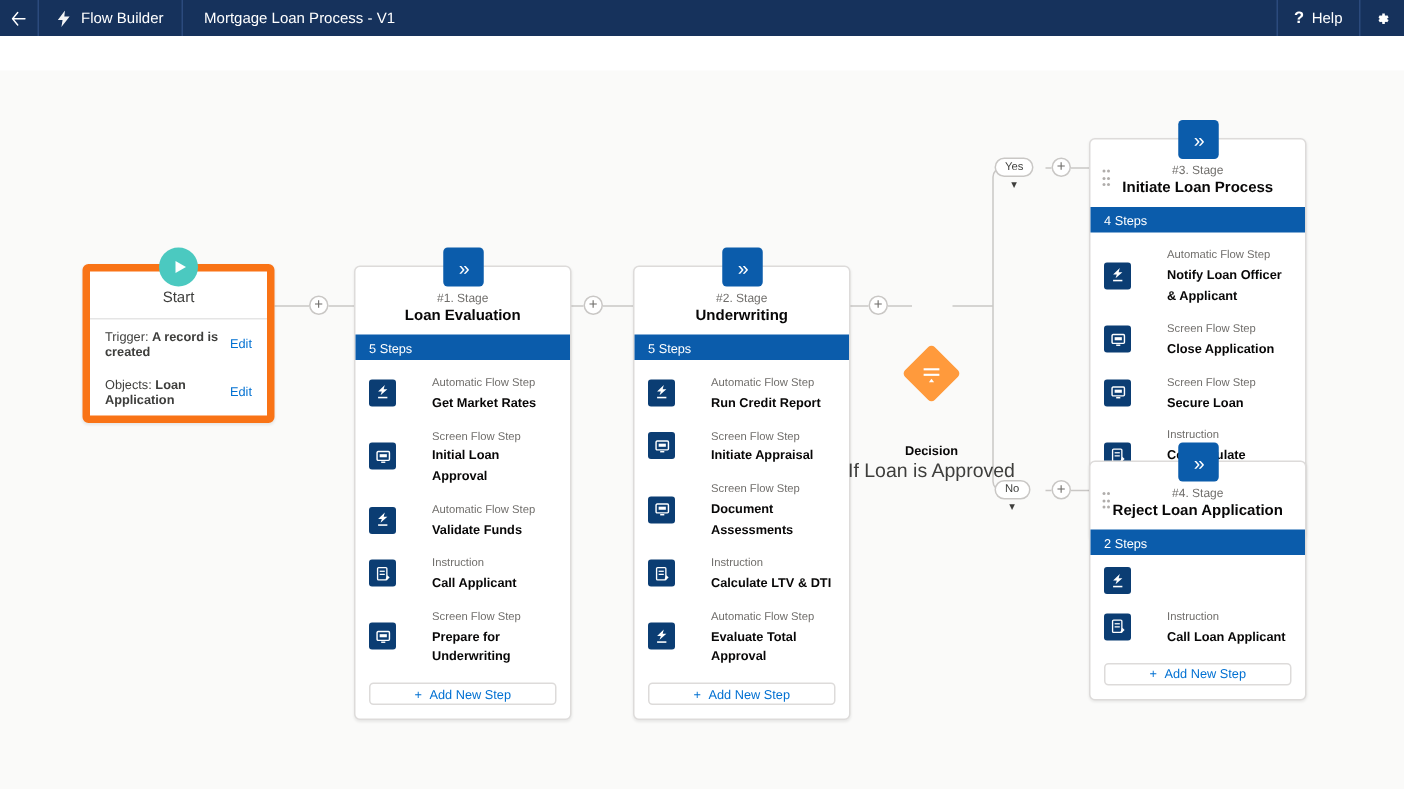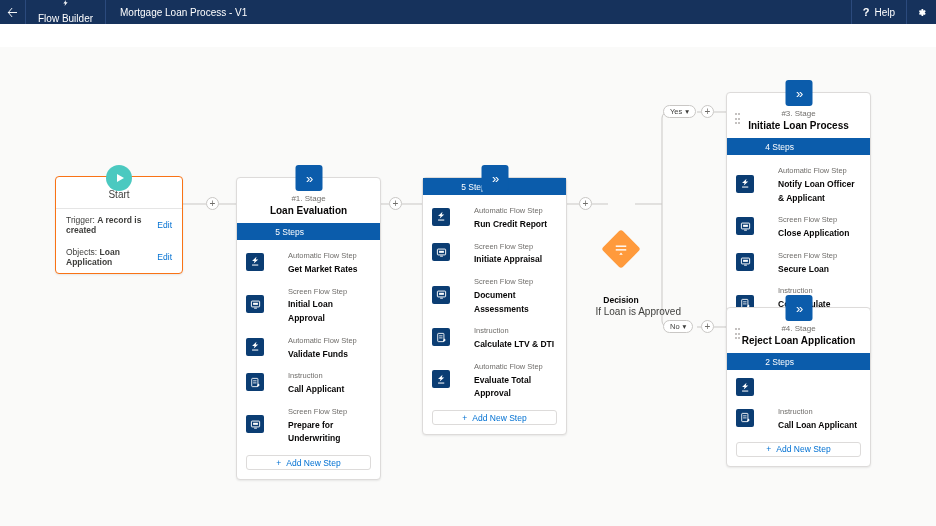--- a/index.html
+++ b/index.html
@@ -17,21 +17,21 @@
   .app-header {
     position: absolute; top: 0; left: 0; width: 936px; height: 24px;
     background: #16325c; display: flex; align-items: stretch;
   }
   .hdr-back {
     width: 26px; display: flex; align-items: center; justify-content: center;
     color: #fff; font-size: 12px; border-right: 1px solid #2b4a7d;
   }
   .hdr-brand {
     display: flex; align-items: center; gap: 7px; padding: 0 12px;
-    border-right: 1px solid #2b4a7d; color: #fff; font-size: 10px; flex-direction: column;
+    border-right: 1px solid #2b4a7d; color: #fff; font-size: 10px;
   }
   .hdr-brand .bolt { font-size: 11px; opacity: .95; }
   .hdr-title {
     display: flex; align-items: center; padding: 0 14px; color: #fff; font-size: 10px;
   }
   .hdr-right { margin-left: auto; display: flex; align-items: stretch; }
   .hdr-help {
     display: flex; align-items: center; gap: 5px; padding: 0 11px;
     border-left: 1px solid #2b4a7d; color: #fff; font-size: 10px;
   }
@@ -71,21 +71,21 @@
   
   .canvas {
     position: absolute; top: 47px; left: 0; width: 936px; height: 479px;
     background: #fafaf9; overflow: hidden;
   }
   .svg-layer { position: absolute; top: 0; left: 0; width: 936px; height: 479px; }
 
   
   .start-node {
     position: absolute; left: 55px; top: 129px; width: 128px;
-    background: #fff; border: 1px solid #f97316; border-radius: 4px;
+    background: #fff; border: 5px solid #f97316; border-radius: 4px;
     box-shadow: 0 1px 2px rgba(0,0,0,.08);
   }
   .start-play {
     position: absolute; left: 106px; top: 118px; width: 26px; height: 26px;
     border-radius: 50%; background: #4bc9c0; display: flex;
     align-items: center; justify-content: center; z-index: 3;
   }
   .start-play .tri {
     width: 0; height: 0; border-left: 7px solid #fff;
     border-top: 4.5px solid transparent; border-bottom: 4.5px solid transparent;
@@ -118,21 +118,21 @@
   .stage-num { font-size: 8px; color: #706e6b; margin-bottom: 2px; }
   .stage-name { font-size: 10px; font-weight: bold; color: #080707; }
   .drag-handle {
     position: absolute; left: 8px; top: 20px; width: 5px; height: 11px;
     display: grid; grid-template-columns: 2px 2px; gap: 1px 1px;
     align-content: space-between;
   }
   .drag-handle i { width: 2px; height: 2px; background: #b0adab; border-radius: 1px; display: block; }
   .stage-bar {
     background: #0b5cab; color: #fff; height: 17px; display: flex;
-    align-items: center; justify-content: center; padding: 0 25px;
+    align-items: center; justify-content: space-between; padding: 0 9px;
     font-size: 8.5px;
   }
   .stage-bar .details { display: flex; align-items: center; gap: 6px; margin-top: 25px; }
   .chev { font-size: 8px; display: inline-block; }
   .steps { padding: 4px 0 2px; }
   .step {
     display: flex; align-items: center; gap: 24px; padding: 4px 9px;
   }
   .step-ico {
     width: 18px; height: 18px; border-radius: 2px; background: #0b3d73;
@@ -157,27 +157,27 @@
     position: absolute; left: 607px; top: 188px; width: 28px; height: 28px;
     display: flex; align-items: center; justify-content: center; z-index: 4;
     color: #fff;
   }
   .decision-label {
     position: absolute; left: 561px; top: 209px; width: 120px; text-align: center;
     z-index: 3;
     margin-top: 39px;
   }
   .decision-label .d1 { font-size: 8.5px; font-weight: bold; color: #080707; }
-  .decision-label .d2 { font-size: 10px; color: #3e3e3c; margin-top: 1px; text-align: right; }
+  .decision-label .d2 { font-size: 13px; color: #3e3e3c; margin-top: 1px; }
 
   
   .pill {
     position: absolute; height: 13px; padding: 0 6px; border: 1px solid #c9c7c5;
     border-radius: 7px; background: #fff; display: flex; align-items: center;
-    gap: 3px; font-size: 7.5px; color: #3e3e3c; z-index: 3;
+    gap: 3px; font-size: 7.5px; color: #3e3e3c; z-index: 3; flex-direction: column;
   }
   .plus {
     position: absolute; width: 13px; height: 13px; border-radius: 50%;
     border: 1px solid #c9c7c5; background: #fff; color: #706e6b;
     display: flex; align-items: center; justify-content: center;
     font-size: 10px; line-height: 1; z-index: 3;
   }
 </style>
 </head>
 <body>
@@ -393,20 +393,24 @@
       </div>
     </div>
     <div class="add-step">
       <span>+</span>
       <span>Add New Step</span>
     </div>
   </div>
 
   <div class="stage" style="left:422px; top:130px; width:145px;">
     <div class="stage-badge">»</div>
+    <div class="stage-head">
+      <div class="stage-num">#2. Stage</div>
+      <div class="stage-name">Underwriting</div>
+    </div>
     <div class="stage-bar">
       <span>5 Steps</span>
       <span class="details">
         <span>Details</span>
         <span class="chev">∧</span>
       </span>
     </div>
     <div class="steps">
       <div class="step">
         <span class="step-ico">

